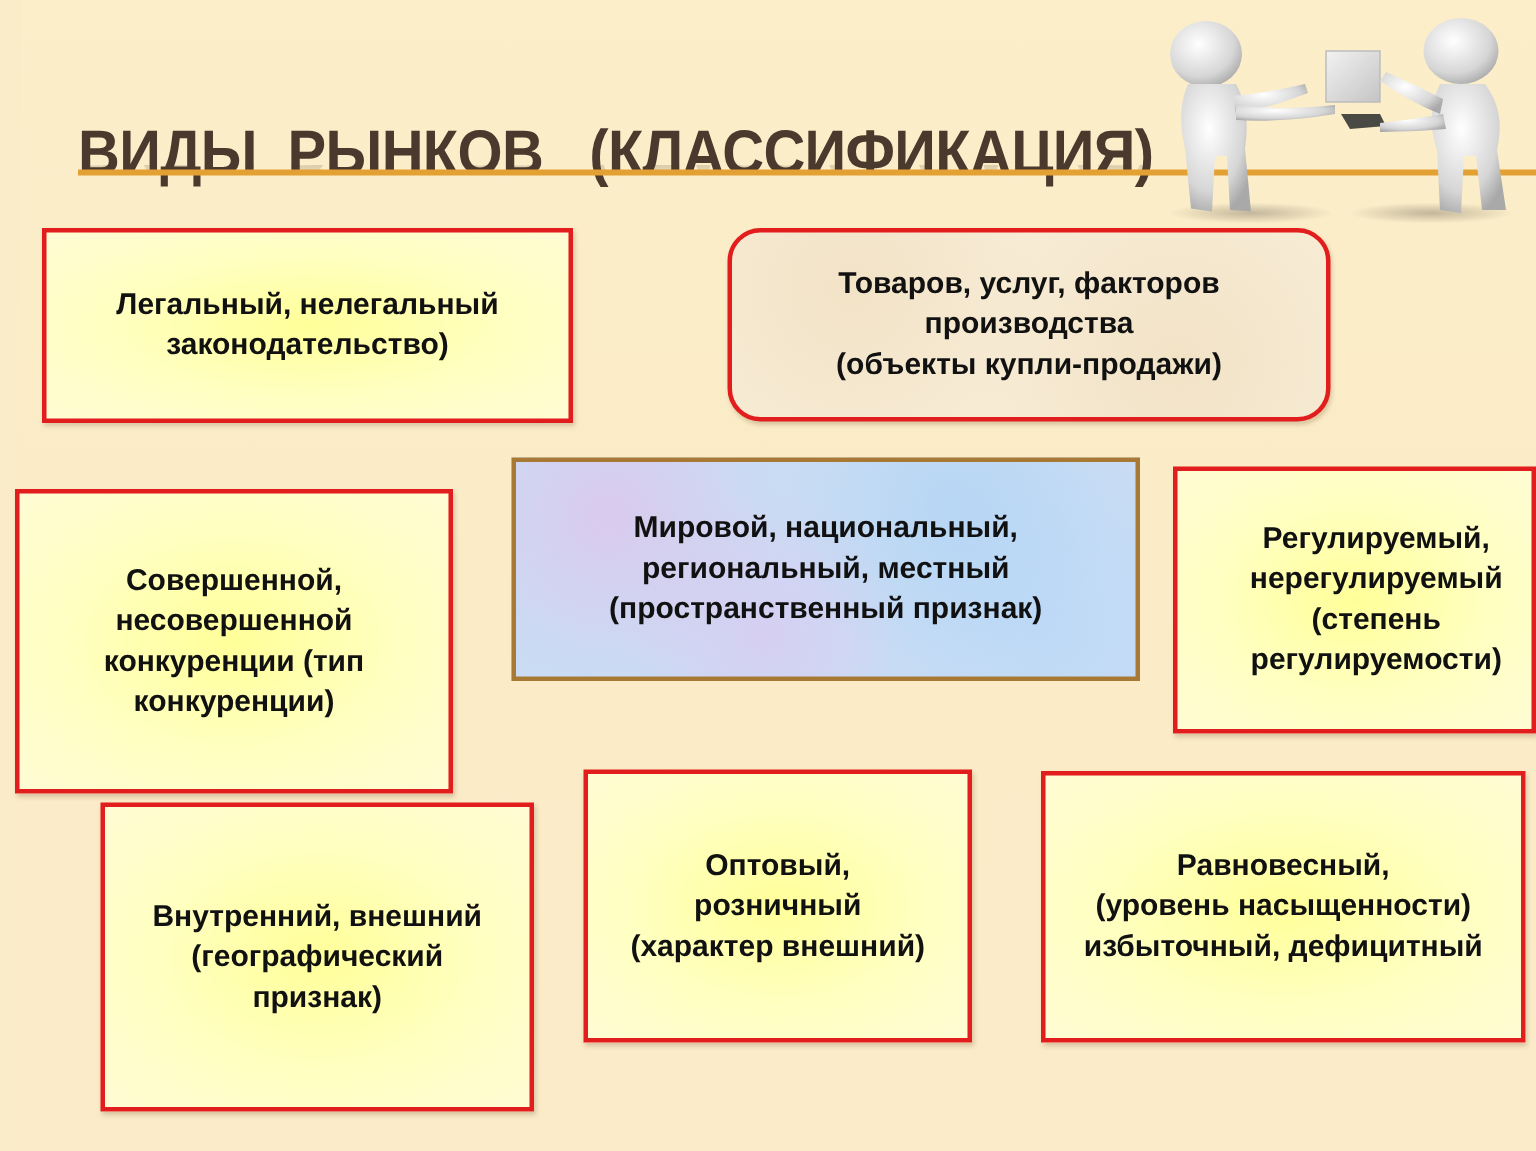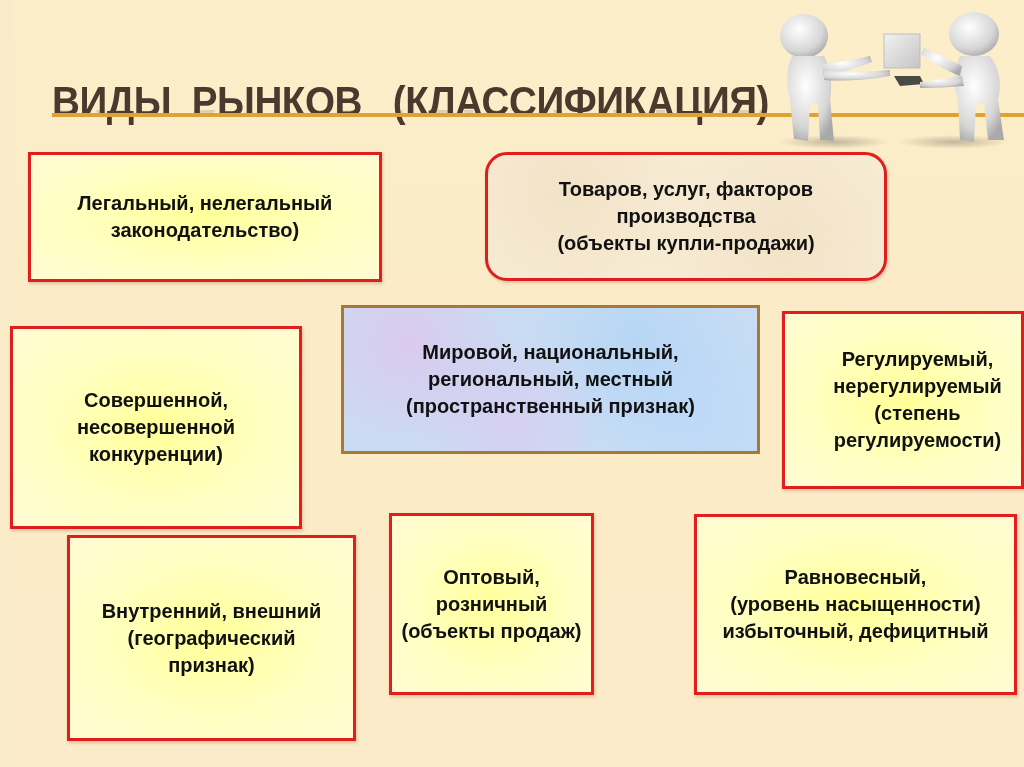--- a/index.html
+++ b/index.html
@@ -153,20 +153,21 @@
       <span>Мировой, национальный,</span>
       <span>региональный, местный</span>
       <span>(пространственный признак)</span>
     </div>
   </div>
 
   <div class="box" style="left:-4px; top:326px; width:292px; height:203px;">
     <div>
       <span>Совершенной,</span>
       <span>несовершенной</span>
+      <span>конкуренции (тип</span>
       <span>конкуренции)</span>
     </div>
   </div>
 
   <div class="box" style="left:768px; top:311px; width:242px; height:178px;padding-left:37px;">
     <div>
       <span>Регулируемый,</span>
       <span>нерегулируемый</span>
       <span>(степень</span>
       <span>регулируемости)</span>
@@ -174,25 +175,25 @@
   </div>
 
   <div class="box" style="left:53px; top:535px; width:289px; height:206px;">
     <div>
       <span>Внутренний, внешний</span>
       <span>(географический</span>
       <span>признак)</span>
     </div>
   </div>
 
-  <div class="box" style="left:375px; top:513px; width:205px; height:182px;">
+  <div class="box" style="left:375px; top:513px; width:259px; height:182px;">
     <div>
       <span>Оптовый,</span>
       <span>розничный</span>
-      <span>(объекты продаж)</span>
+      <span>(характер внешний)</span>
     </div>
   </div>
 
   <div class="box" style="left:680px; top:514px; width:323px; height:181px;">
     <div>
       <span>Равновесный,</span>
       <span>(уровень насыщенности)</span>
       <span>избыточный, дефицитный</span>
     </div>
   </div>

